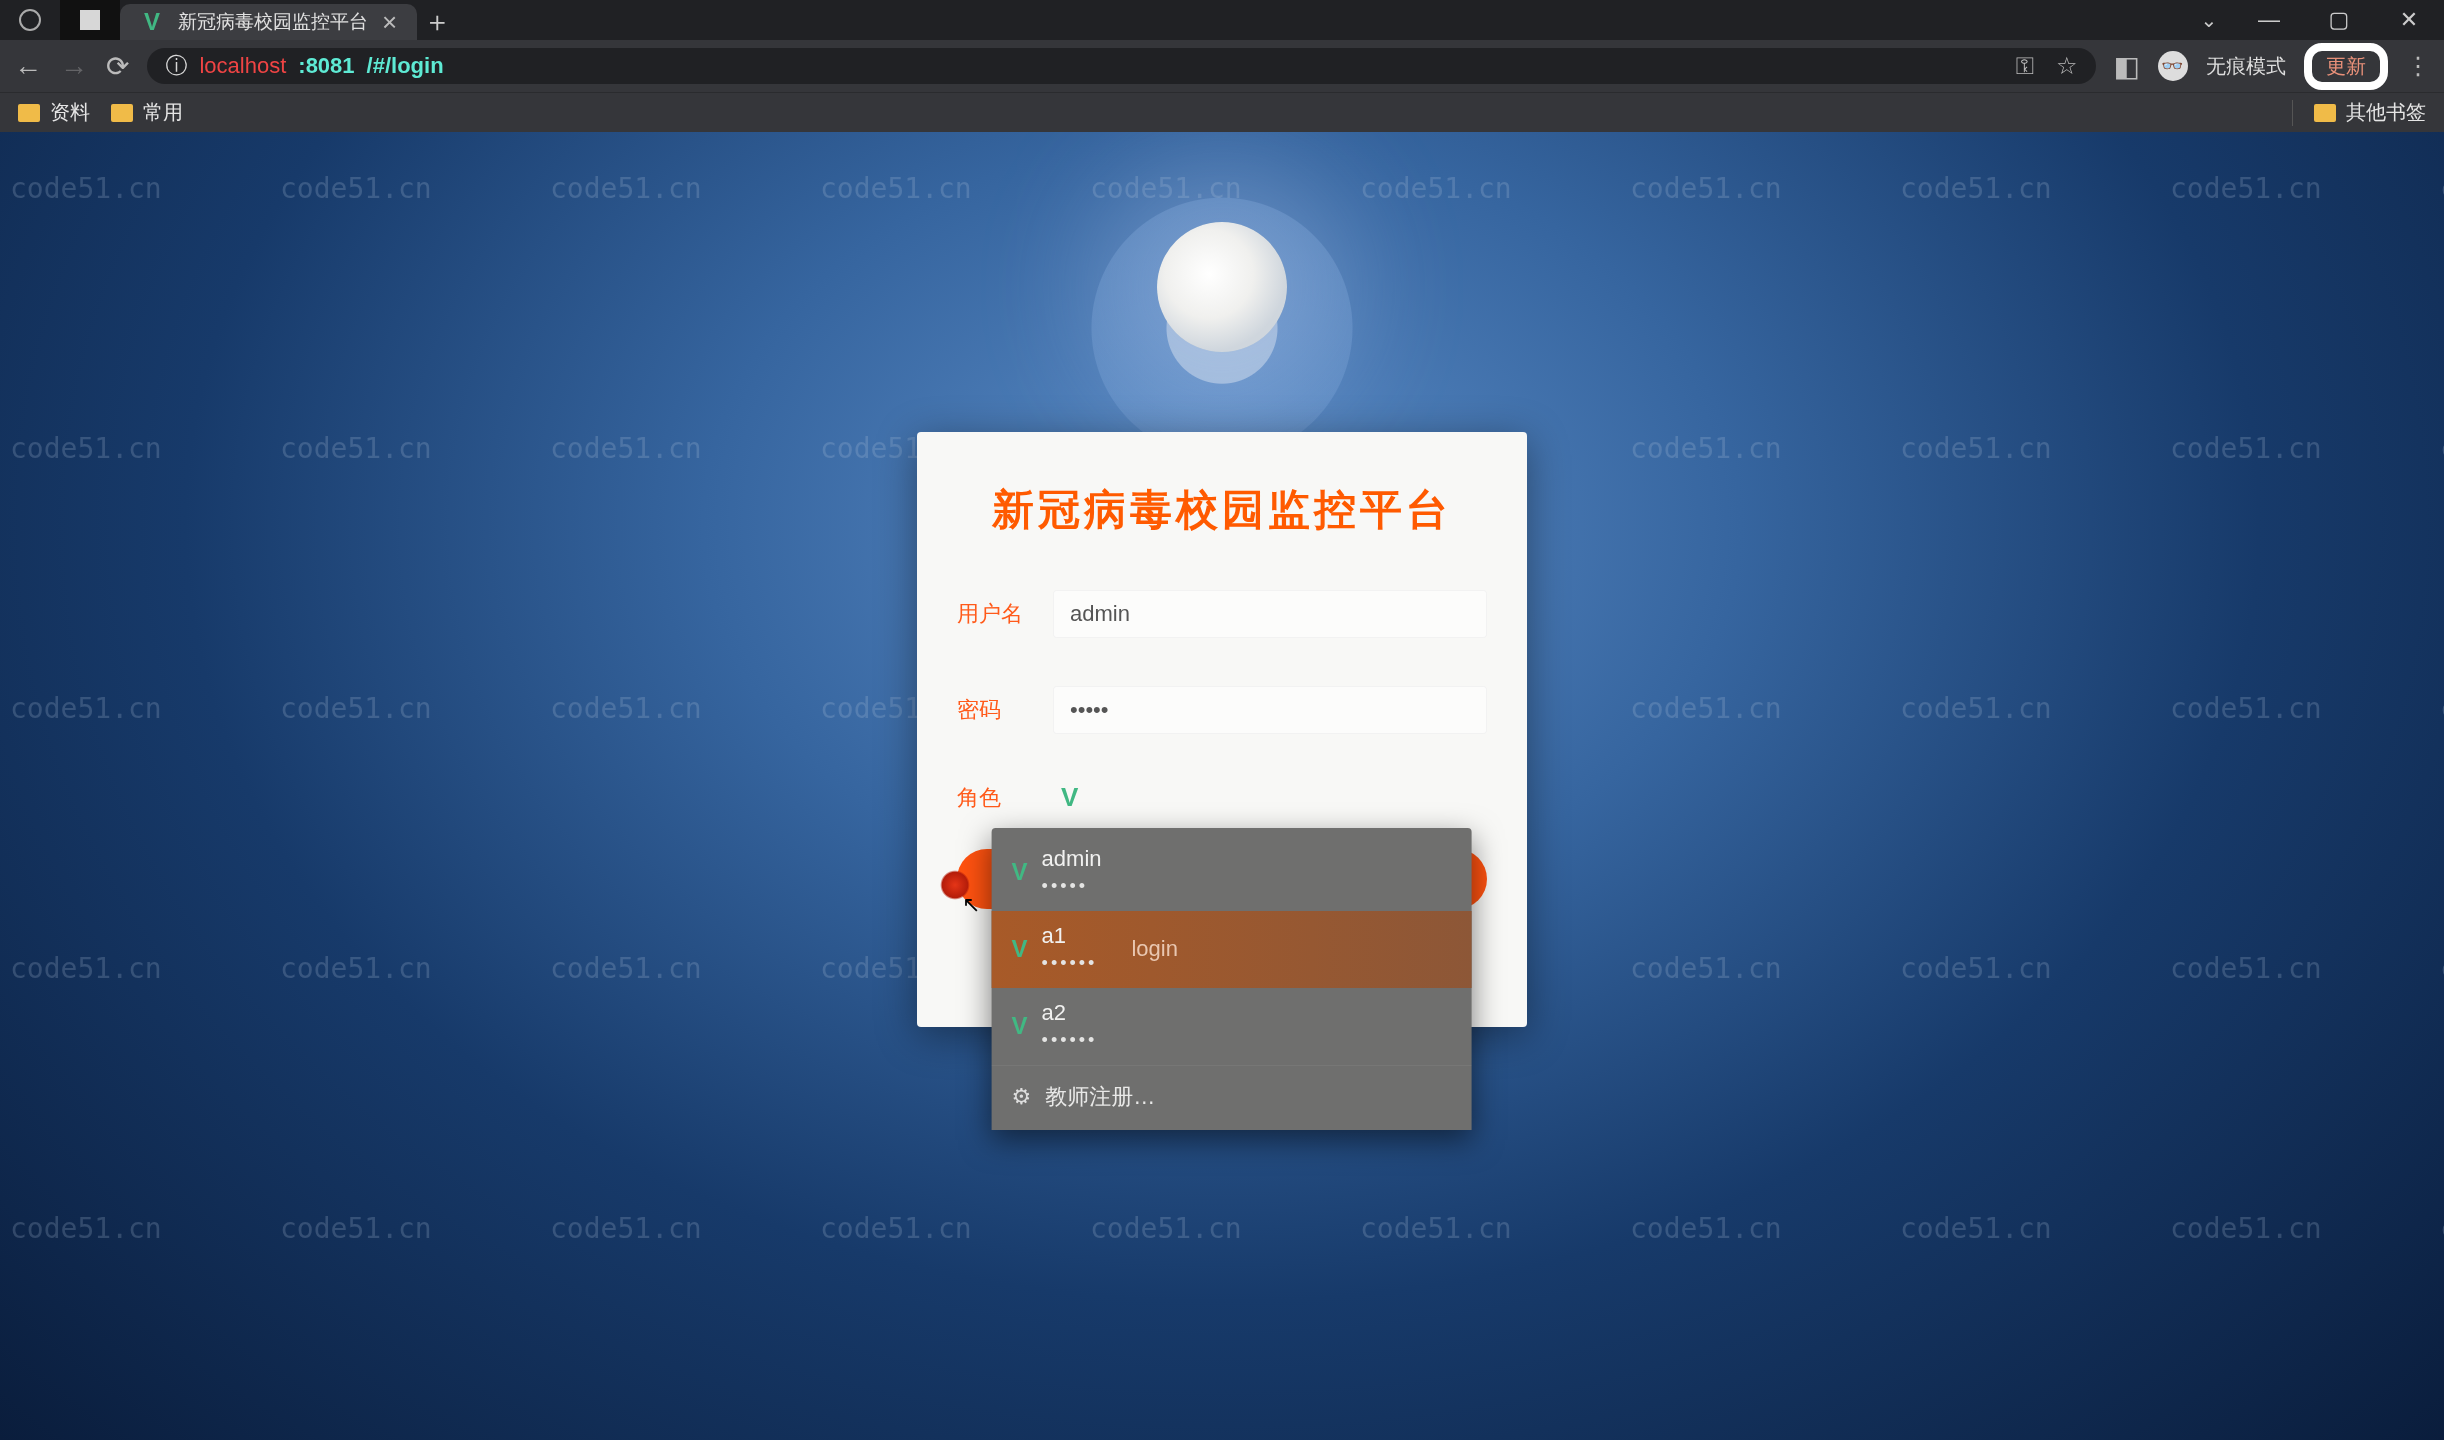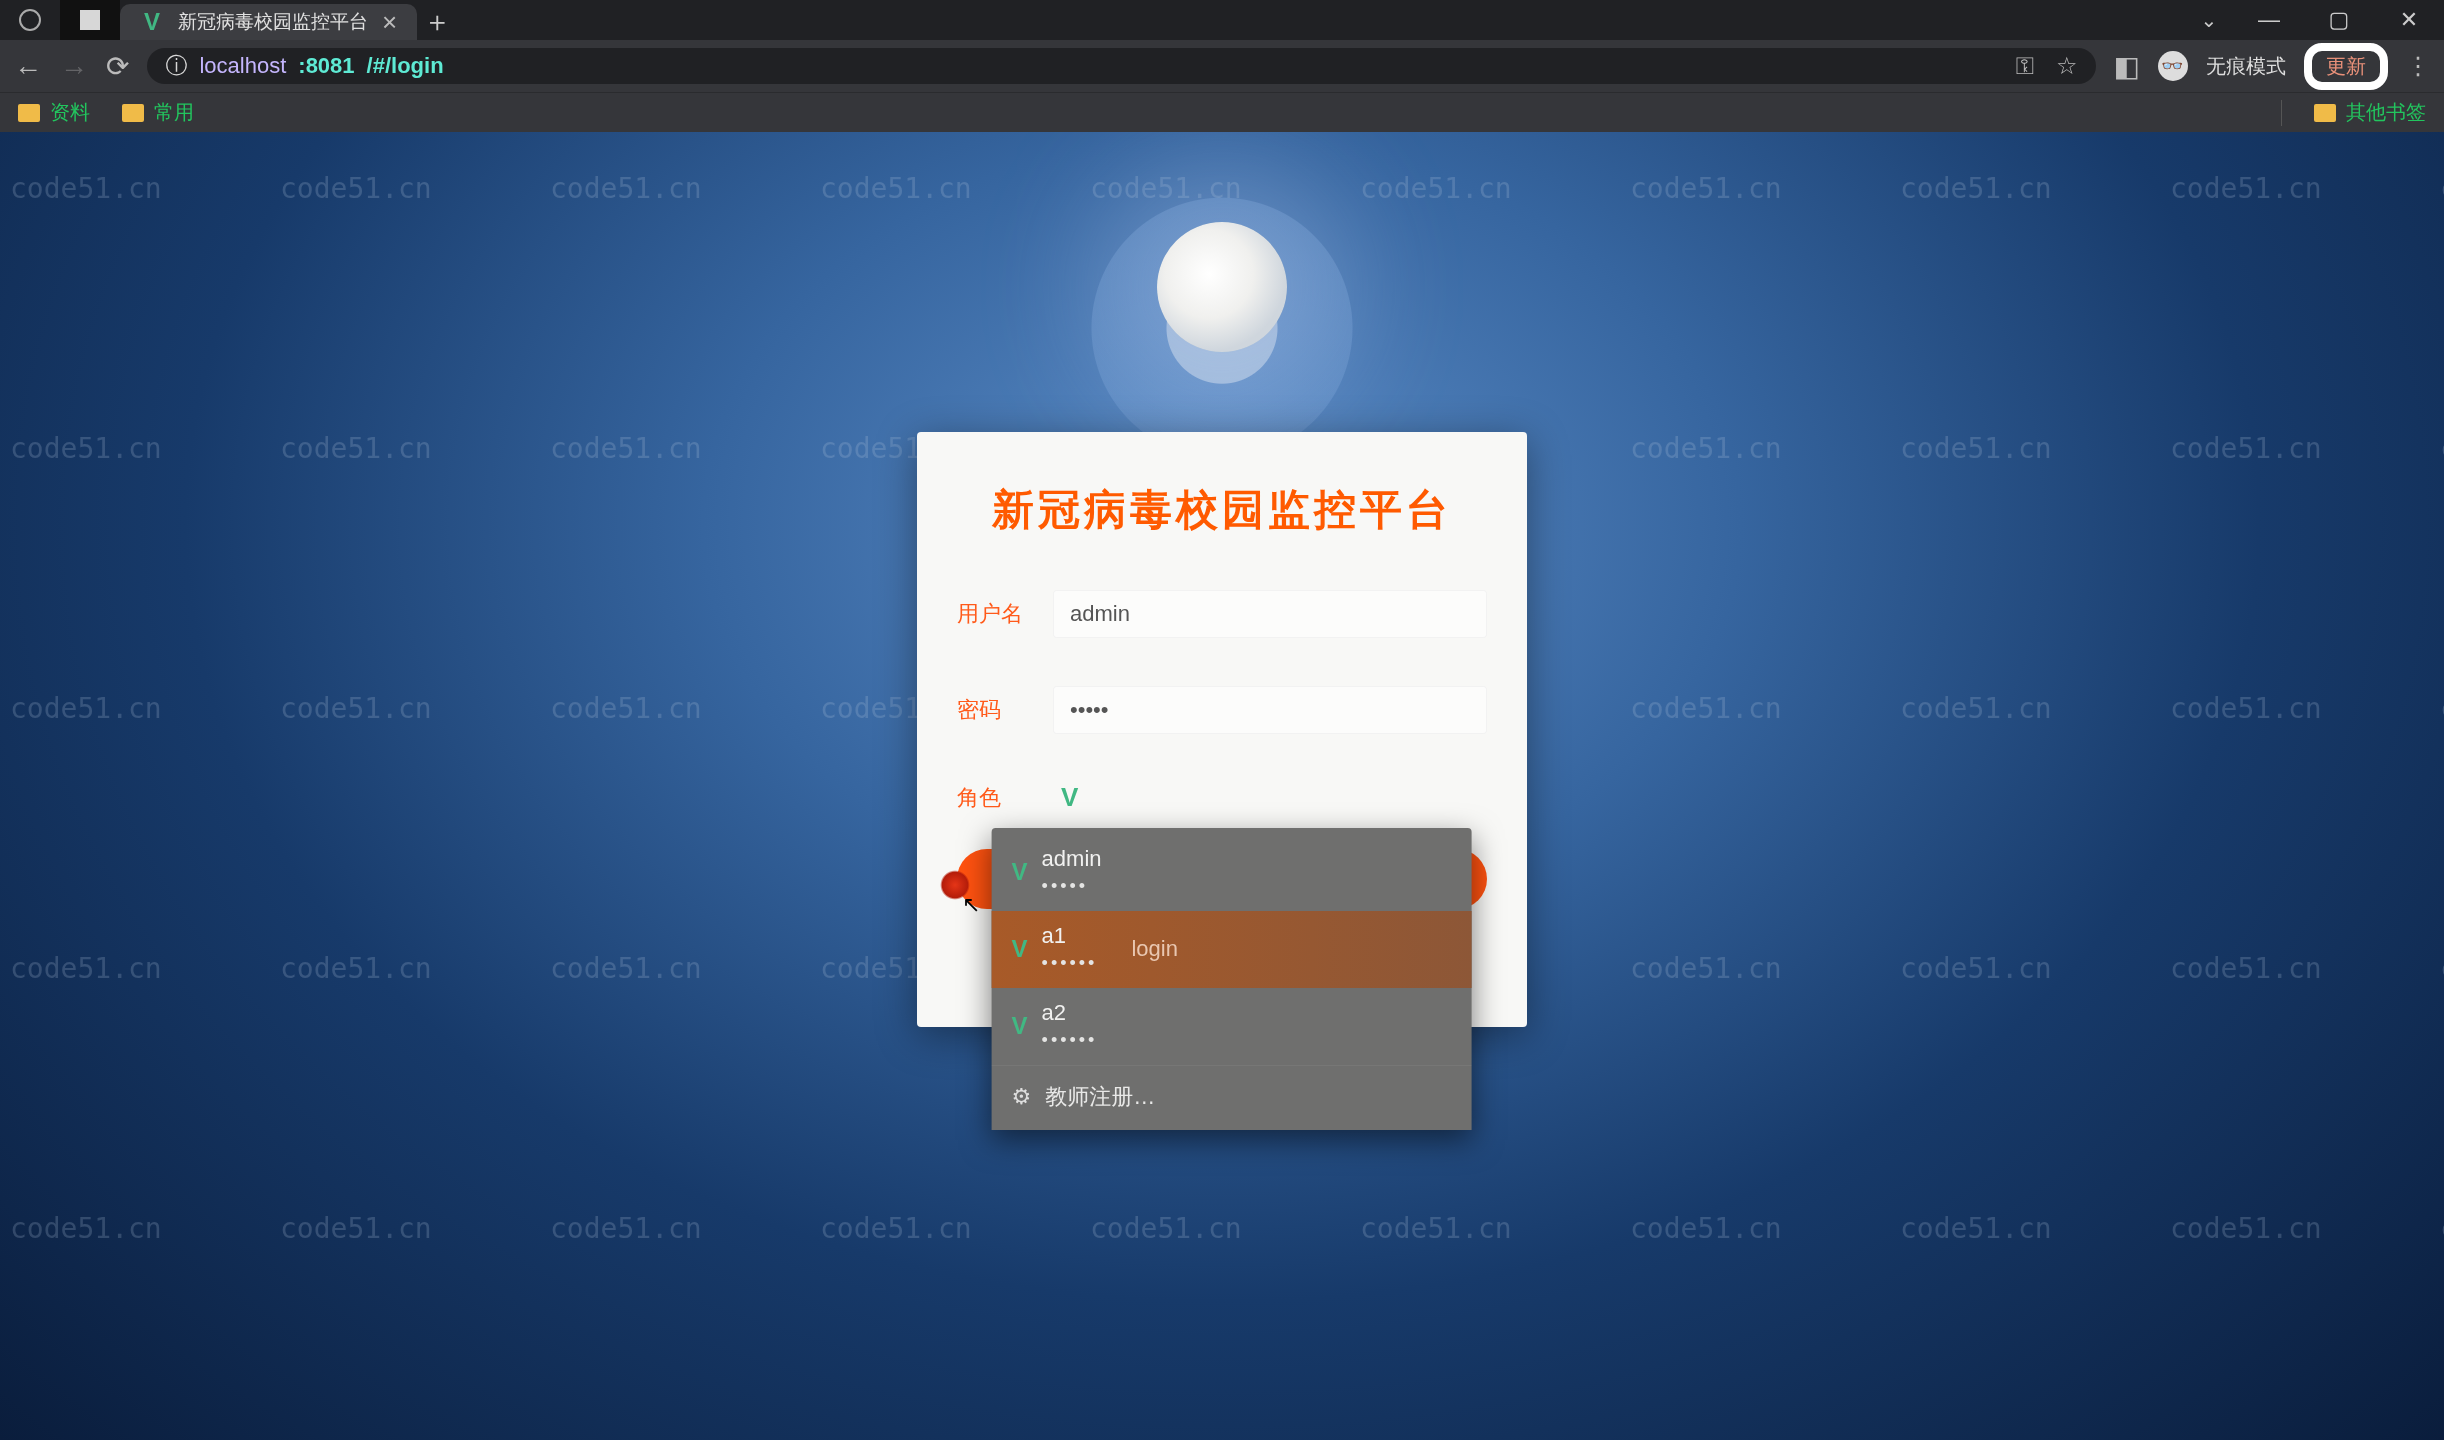--- a/index.html
+++ b/index.html
@@ -54,31 +54,31 @@
   .toolbar{
     height:52px;background:var(--chrome-toolbar);
     display:flex;align-items:center;padding:0 14px;gap:18px;color:#bbb;
   }
   .tb-icon{font-size:28px;cursor:pointer;color:#bbb;}
   .tb-icon.disabled{opacity:.35;}
   .omnibox{
     flex:1;height:36px;background:var(--omnibox);border-radius:18px;
     display:flex;align-items:center;padding:0 18px;gap:12px;color:#d7d7d7;font-size:22px;
   }
-  .omnibox .host{color:#c4b5fd;}
+  .omnibox .host{color:#ef4444;}
   .omnibox .path{color:#5eead4;font-weight:bold;}
   .omni-right{display:flex;align-items:center;gap:22px;color:#bbb;font-size:24px;}
   .incognito-ic{width:30px;height:30px;border-radius:50%;background:#ddd;display:flex;align-items:center;justify-content:center;color:#202124;font-size:18px;}
   .incognito-label{color:#ddd;font-size:20px;}
   .update-pill{border:8px solid #ffffff;color:#e89079;border-radius:18px;padding:2px 14px;font-size:20px;}
   .kebab{font-size:24px;color:#bbb;cursor:pointer;}
 
   .bookmarks{
     height:40px;background:var(--chrome-toolbar);
-    display:flex;align-items:center;padding:0 18px;gap:32px;color:#22c55e;font-size:20px;
+    display:flex;align-items:center;padding:0 18px;gap:21px;color:#e5e5e5;font-size:20px;
     border-top:1px solid #2a2b2e;
   }
   .bm{display:flex;align-items:center;gap:10px;cursor:pointer;}
   .bm-folder{width:22px;height:18px;background:#f0bb48;border-radius:2px;display:inline-block;}
   .bm-spacer{flex:1;}
   .bm-sep{width:1px;height:26px;background:#555;}
 
   
   .viewport{
     position:relative;

